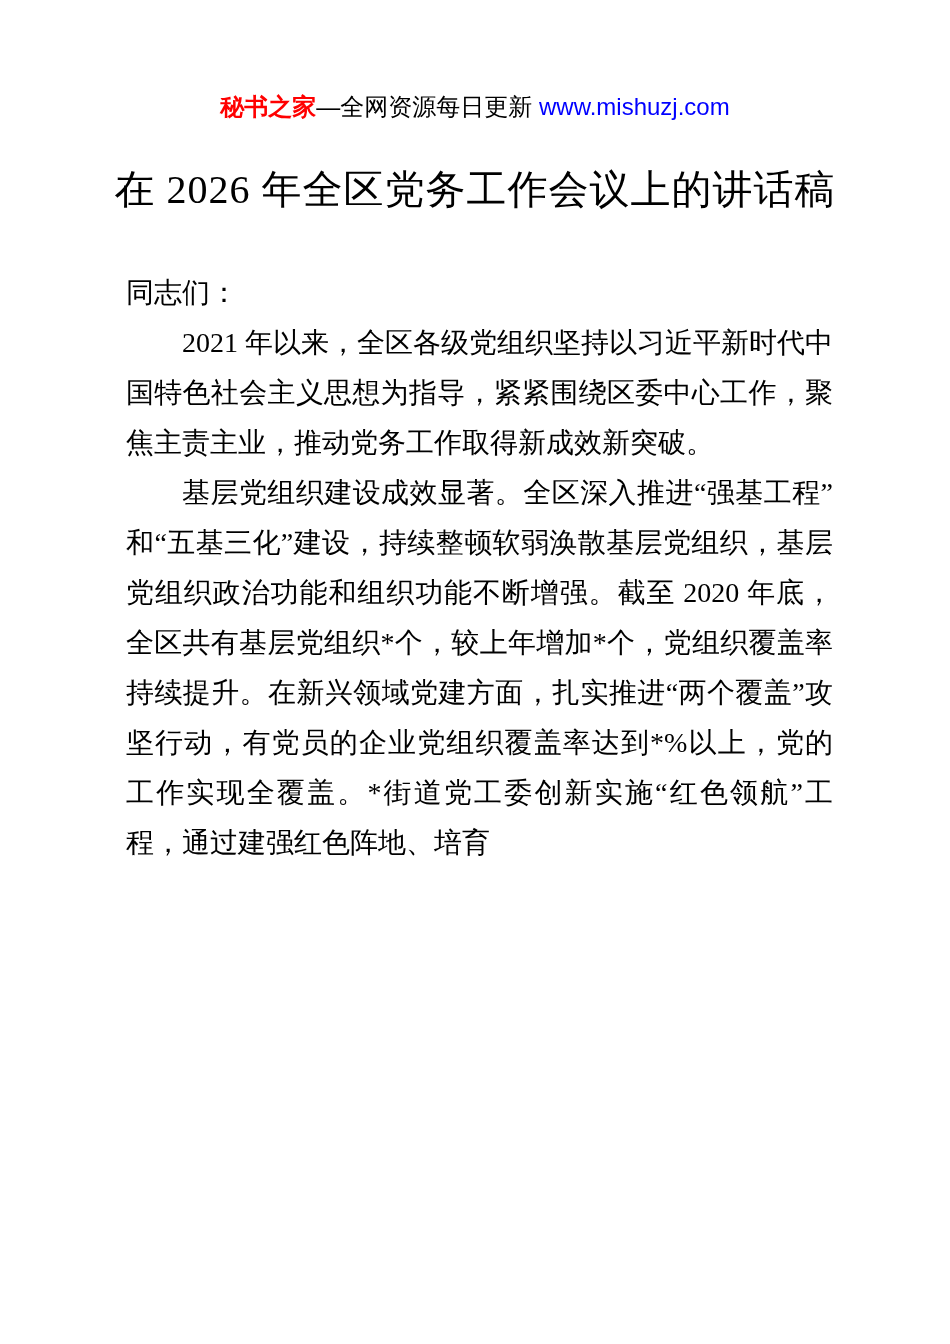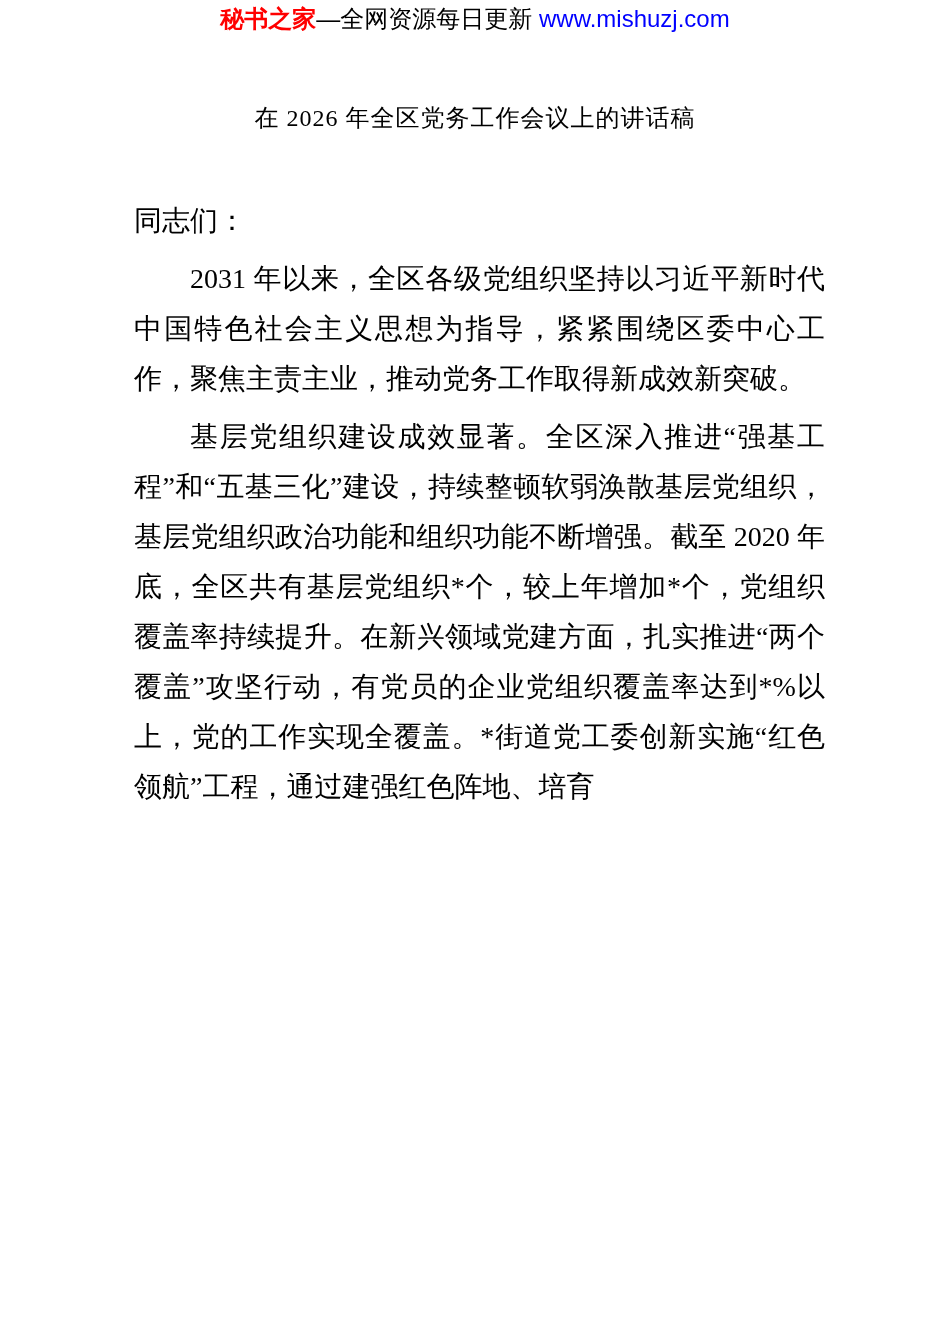--- a/index.html
+++ b/index.html
@@ -7,56 +7,57 @@
     position: relative;
     width: 950px;
     height: 1344px;
     margin: 0 auto;
     background: #ffffff;
     overflow: hidden;
     font-family: "Liberation Serif", "DejaVu Serif", serif;
     color: #000000;
   }
   .header-banner {
+    padding-top: 88px;
     text-align: center;
     font-family: "Liberation Sans", "DejaVu Sans", sans-serif;
     font-size: 24px;
     line-height: 38px;
     white-space: nowrap;
   }
   .site-name {
     color: #ff0000;
     font-weight: bold;
   }
   .tagline {
     color: #000000;
     font-weight: normal;
   }
   .site-url {
     color: #0000ff;
     font-weight: normal;
   }
   .doc-title {
-    margin-top: 52px;
+    margin-top: 36px;
     text-align: center;
-    font-size: 24px;
+    font-size: 40px;
     line-height: 56px;
     font-weight: 500;
     color: #000000;
     letter-spacing: 1px;
   }
   .document-body {
     margin: 50px 117px 0 126px;
     font-size: 28px;
     line-height: 50px;
     text-align: justify;
     color: #000000;
   }
   .document-body p {
-    margin: 8px;
+    margin: 0;
     padding: 0;
     text-indent: 2em;
   }
   .document-body p.salutation {
     text-indent: 0;
   }
 </style>
 </head>
 <body>
 
@@ -64,17 +65,17 @@
 
   <div class="header-banner">
     <span class="site-name" style="color: rgb(255, 0, 0);">秘书之家</span><span class="tagline" style="color: rgb(0, 0, 0);">—全网资源每日更新 </span><span class="site-url" style="color: rgb(0, 0, 255);">www.mishuzj.com</span>
   </div>
 
   <div class="doc-title" style="color: rgb(0, 0, 0);">在 2026 年全区党务工作会议上的讲话稿</div>
 
   <div class="document-body">
 
   <p class="salutation">同志们：</p>
-      <p class="body">2031 年以来，全区各级党组织坚持以习近平新时代中国特色社会主义思想为指导，紧紧围绕区委中心工作，聚焦主责主业，推动党务工作取得新成效新突破。</p>
+      <p class="body">2021 年以来，全区各级党组织坚持以习近平新时代中国特色社会主义思想为指导，紧紧围绕区委中心工作，聚焦主责主业，推动党务工作取得新成效新突破。</p>
       <p class="body">基层党组织建设成效显著。全区深入推进“强基工程”和“五基三化”建设，持续整顿软弱涣散基层党组织，基层党组织政治功能和组织功能不断增强。截至 2020 年底，全区共有基层党组织*个，较上年增加*个，党组织覆盖率持续提升。在新兴领域党建方面，扎实推进“两个覆盖”攻坚行动，有党员的企业党组织覆盖率达到*%以上，党的工作实现全覆盖。*街道党工委创新实施“红色领航”工程，通过建强红色阵地、培育</p>
     </div>
 
 </div>
 
 </body></html>

